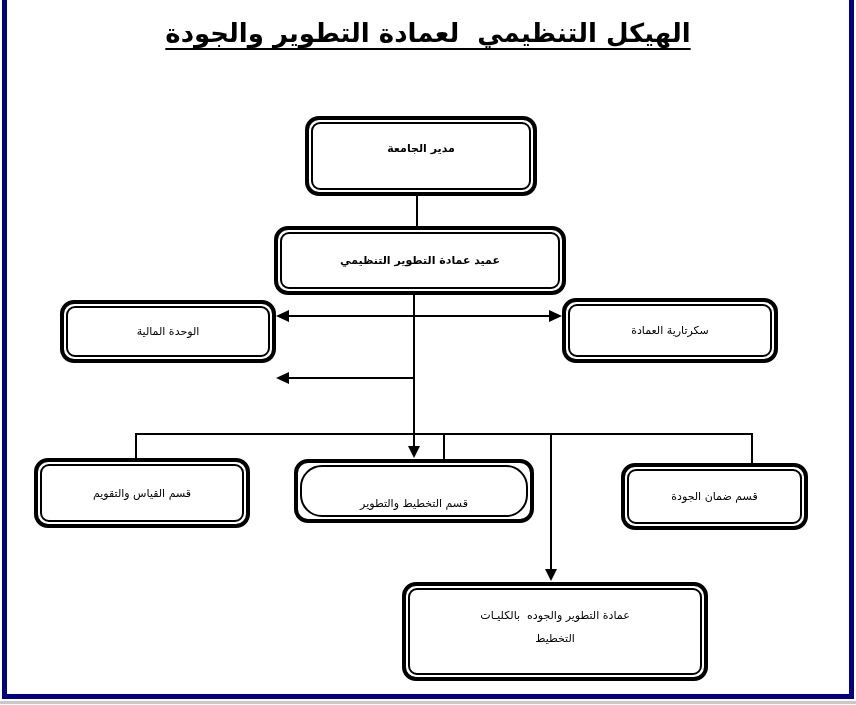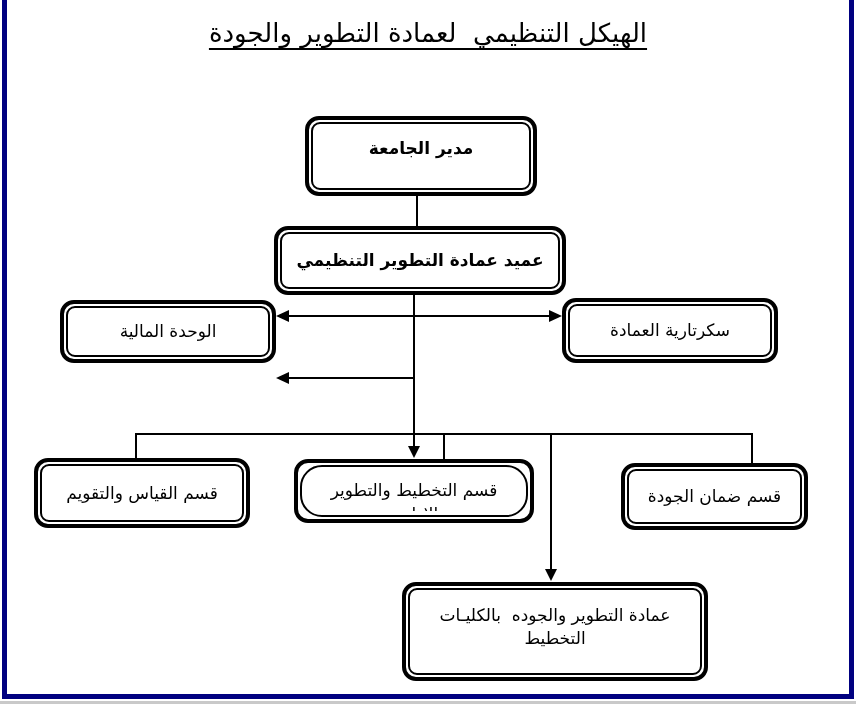--- a/index.html
+++ b/index.html
@@ -10,33 +10,33 @@
   
   .edge{position:absolute;background:#000080;}
   .edge-left{left:2px;top:0;width:5px;height:699px;}
   .edge-right{left:849px;top:0;width:5px;height:699px;}
   .edge-bottom{left:2px;top:694px;width:852px;height:5px;}
   .edge-gray{position:absolute;left:0;top:701px;width:856px;height:3px;background:#c9c9c9;}
 
   
   .title{
     position:absolute;left:0;top:18px;width:856px;text-align:center;
-    font-size:26px;font-weight:normal;direction:rtl;white-space:pre-wrap;
+    font-size:26px;font-weight:bold;direction:rtl;white-space:pre-wrap;
     text-decoration:underline;text-underline-offset:6px;text-decoration-thickness:2px;
   }
 
   
   .node{
     position:absolute;border:4px solid #000;border-radius:14px;background:#fff;
     padding:2px;box-sizing:border-box;
   }
   .node-inner{
     width:100%;height:100%;border:2px solid #000;border-radius:9px;box-sizing:border-box;
     display:flex;flex-direction:column;align-items:center;justify-content:center;
-    direction:rtl;font-size:17px;line-height:23px;text-align:center;overflow:hidden;
+    direction:rtl;font-size:11px;line-height:23px;text-align:center;overflow:hidden;
     white-space:pre-wrap;
   }
   .bold .node-inner{font-weight:bold;}
   .top-align .node-inner{justify-content:flex-start;}
   .clip-line{height:9px;overflow:hidden;line-height:24px;direction:rtl;}
 
   
   .hline{position:absolute;height:2px;background:#000;}
   .vline{position:absolute;width:2px;background:#000;}
   .arrow{position:absolute;width:0;height:0;}
@@ -99,21 +99,21 @@
     </div>
   </div>
 
   <div class="node" style="left:562px;top:298px;width:216px;height:65px;">
     <div class="node-inner">
       <span>سكرتارية العمادة</span>
     </div>
   </div>
 
   <div class="node top-align" style="left:294px;top:459px;width:240px;height:64px;">
-    <div class="node-inner" style="padding-top:12px;border-radius:22px;">
+    <div class="node-inner" style="padding-top:25px;border-radius:22px;">
       <span>قسم التخطيط والتطوير</span>
       <span class="clip-line">الإداري</span>
     </div>
   </div>
 
   <div class="node" style="left:621px;top:463px;width:187px;height:67px;">
     <div class="node-inner">
       <span>قسم ضمان الجودة</span>
     </div>
   </div>

